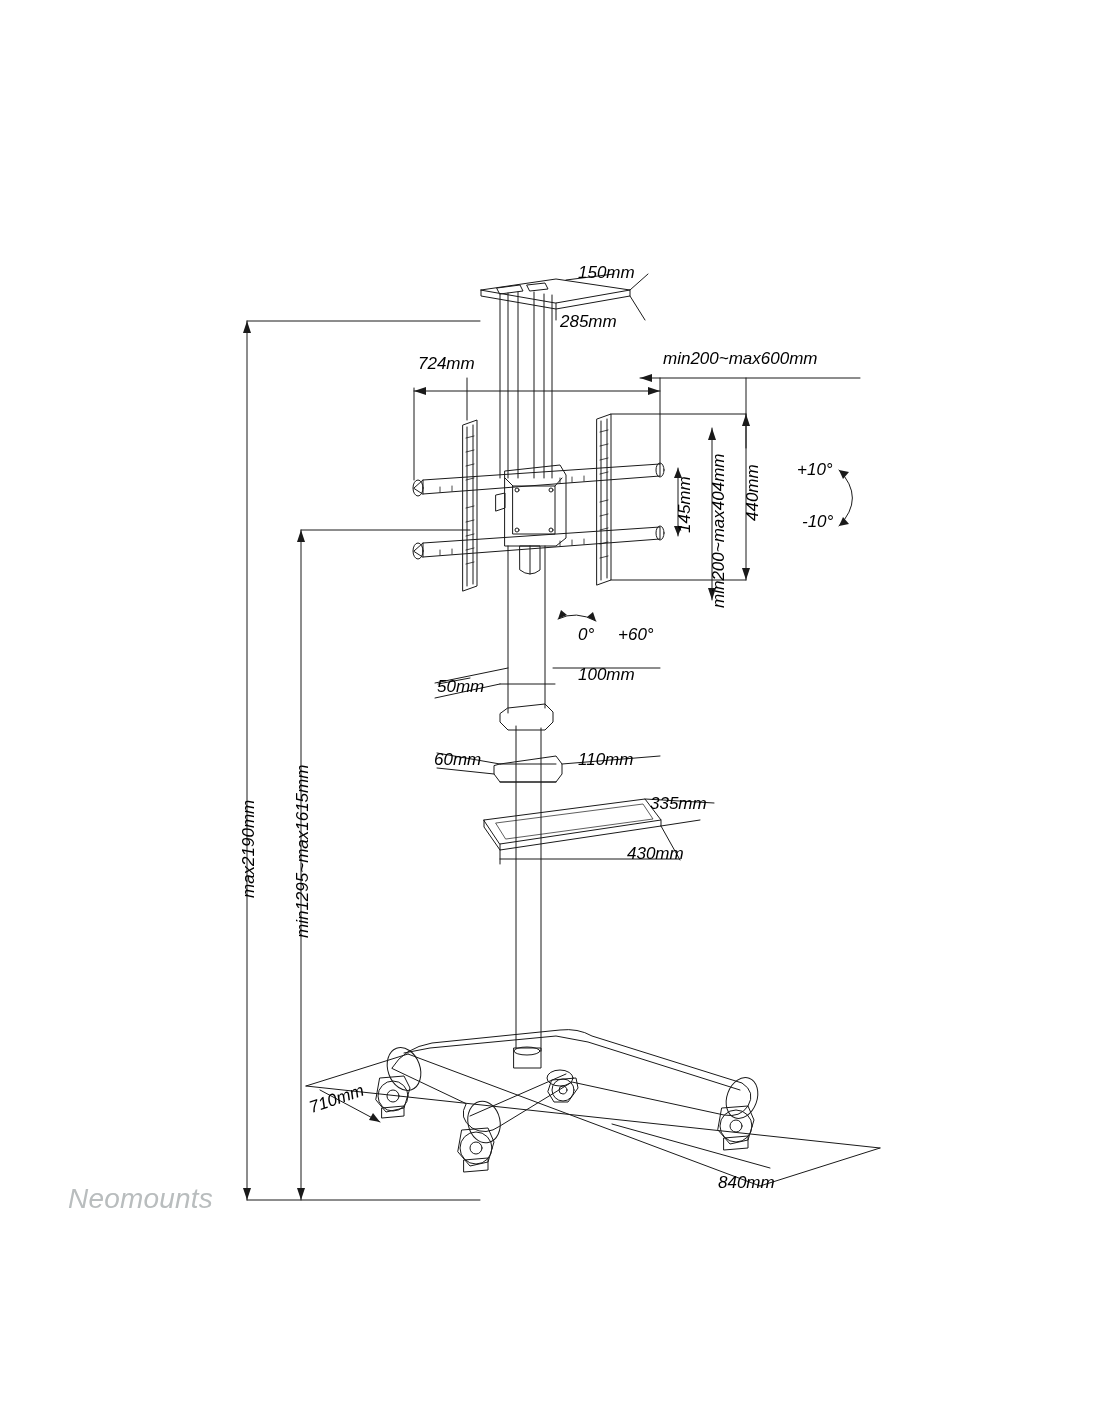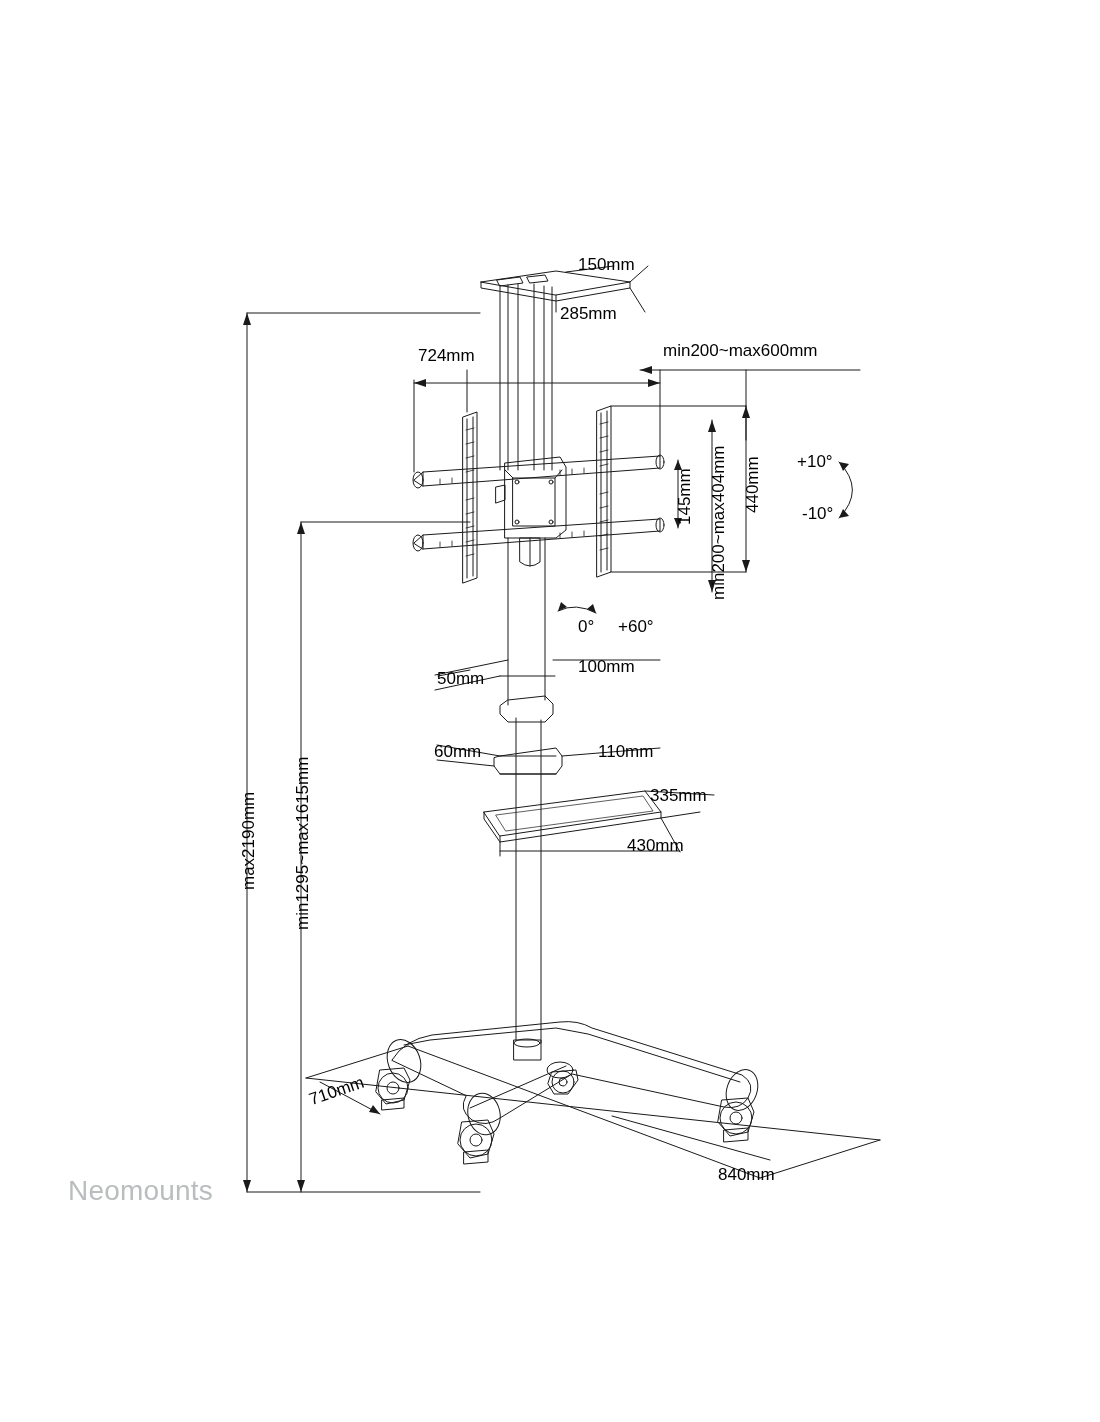--- a/index.html
+++ b/index.html
@@ -11,23 +11,24 @@
     width: 1100px;
     height: 1422px;
     font-family: "Liberation Sans", sans-serif;
     color: #000000;
     position: relative;
     overflow: hidden;
   }
   #diagram-root {
     position: absolute;
     left: 0;
-    top: 0;
+    top: 8px;
     width: 1100px;
     height: 1044px;
+    font-style: italic;
   }
   svg.drawing {
     position: absolute;
     left: 0;
     top: 0;
     width: 1100px;
     height: 1422px;
   }
   .label {
     position: absolute;
@@ -304,21 +305,21 @@
   <div class="label" style="left:797px; top:453px;text-align:center;">+10°</div>
   <div class="label" style="left:802px; top:505px;">-10°</div>
 
   <div class="label" style="left:578px; top:618px;">0°</div>
   <div class="label" style="left:618px; top:618px;">+60°</div>
 
   <div class="label" style="left:437px; top:670px;">50mm</div>
   <div class="label" style="left:578px; top:658px;text-align:center;">100mm</div>
 
   <div class="label" style="left:434px; top:743px;">60mm</div>
-  <div class="label" style="left:578px; top:743px;margin-left:20px;">110mm</div>
+  <div class="label" style="left:578px; top:743px;">110mm</div>
 
   <div class="label" style="left:650px; top:787px;">335mm</div>
   <div class="label" style="left:597px; top:837px;margin-left:30px;">430mm</div>
 
   <div class="label vert" style="left:240px; top:890px;">max2190mm</div>
   <div class="label vert" style="left:294px; top:930px;">min1295~max1615mm</div>
 
   <div class="label" style="left:307px; top:1092px; transform-origin:0 0; transform:rotate(-19deg);">710mm</div>
   <div class="label" style="left:718px; top:1128px;margin-top:38px;">840mm</div>
 

